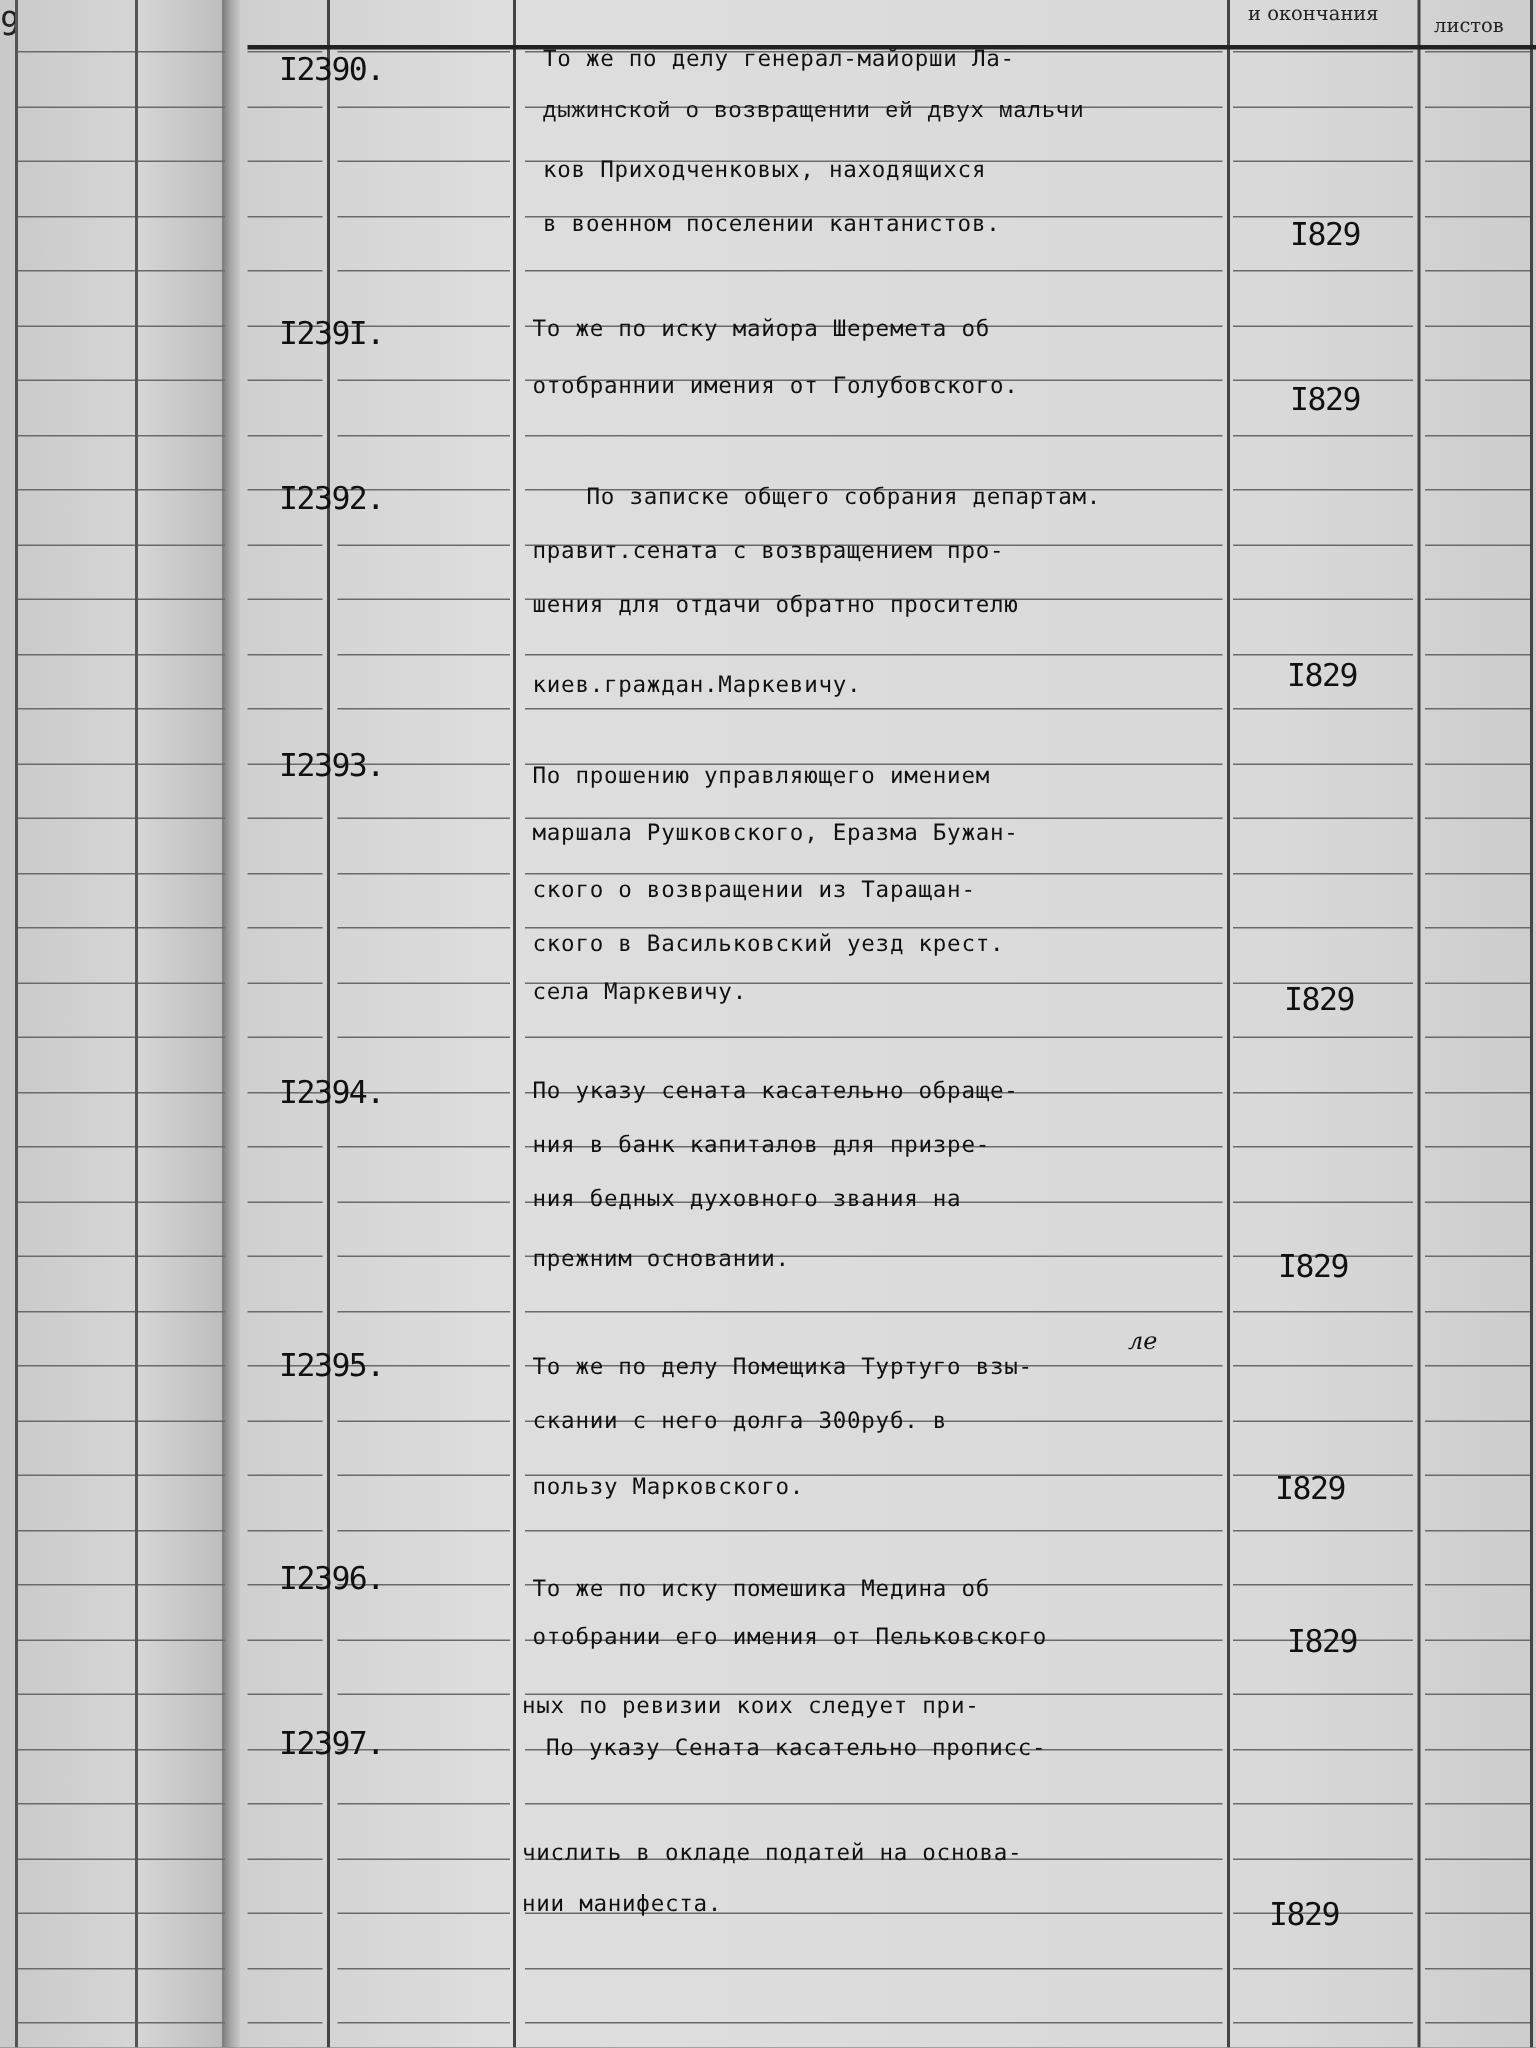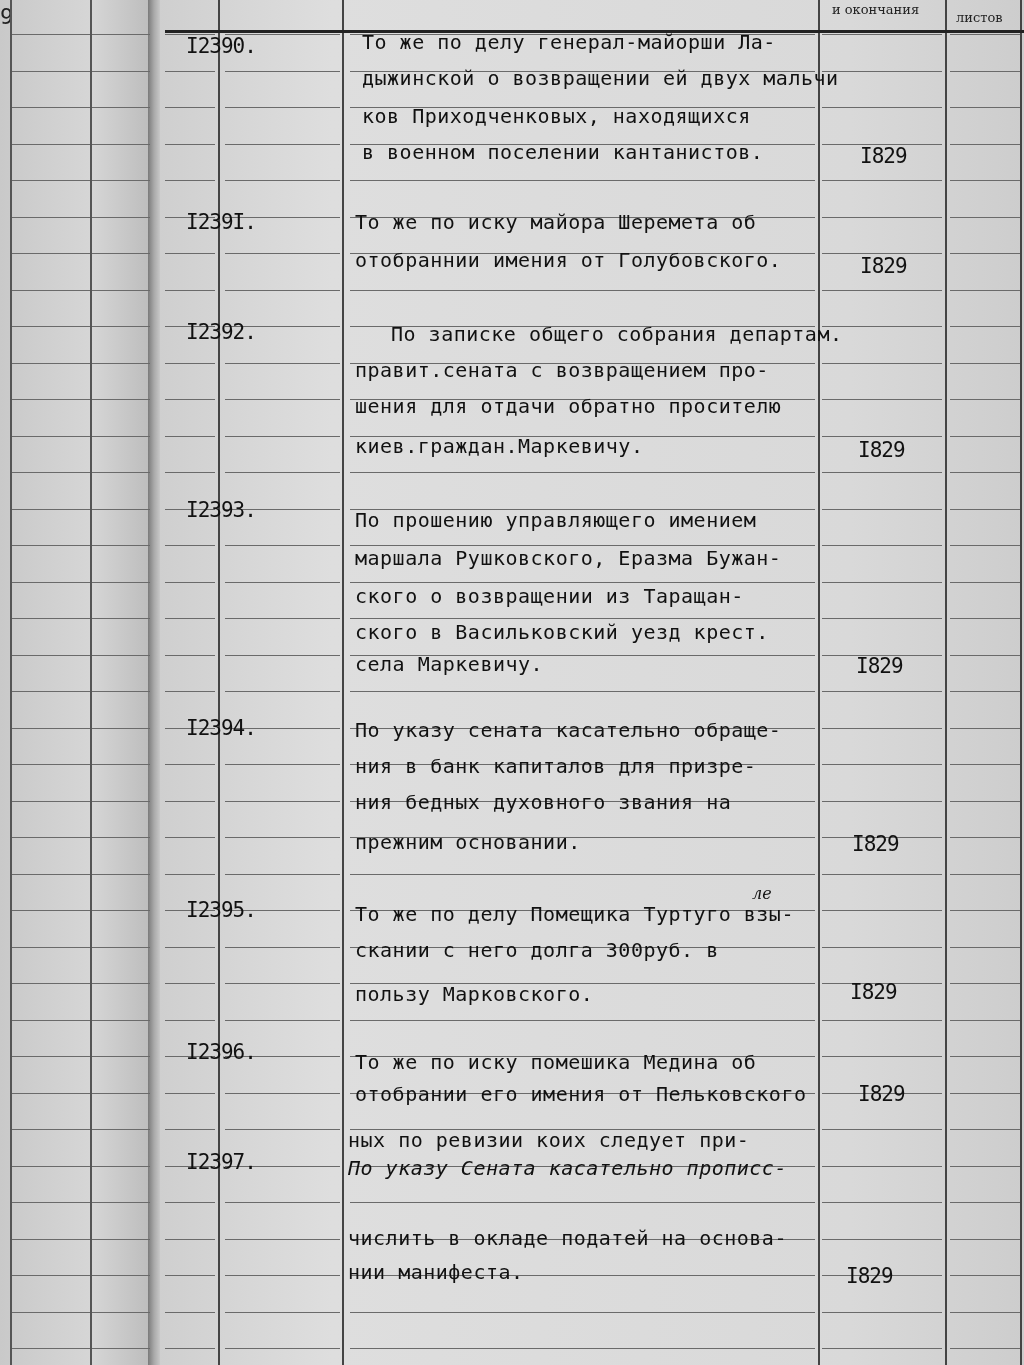--- a/index.html
+++ b/index.html
@@ -9,21 +9,21 @@
        background:linear-gradient(90deg,#c9c9c9 0%,#d6d6d6 60%,#bcbcbc 100%);}
   .gutter{position:absolute;left:148px;top:0;width:12px;height:1365px;
        background:linear-gradient(90deg,#7a7a7a,#a9a9a9,#c8c8c8);}
   .page-right{position:absolute;left:158px;top:0;width:866px;height:1365px;
        background:linear-gradient(90deg,#cfcfcf 0%,#dedede 20%,#d9d9d9 80%,#cdcdcd 100%);}
   .left-pnum{position:absolute;left:0;top:4px;font-size:22px;color:#222;}
   .vline{position:absolute;top:0;width:2px;height:1365px;background:#444;}
   .hline{position:absolute;height:1px;background:#6a6a6a;}
   .hdr-text{position:absolute;font-family:"DejaVu Serif",serif;font-size:13px;color:#222;}
   .entry-num{position:absolute;left:186px;font-size:21px;color:#111;letter-spacing:-1px;}
-  .entry-line{position:absolute;left:355px;font-size:20px;color:#111;white-space:nowrap;letter-spacing:0.5px;}
+  .entry-line{position:absolute;left:355px;font-size:15px;color:#111;white-space:nowrap;letter-spacing:0.5px;}
   .entry-year{position:absolute;font-size:21px;color:#111;letter-spacing:-1px;}
   .toprule{position:absolute;left:165px;top:30px;width:859px;height:3px;background:#222;}
 </style>
 </head>
 <body>
 
 <div class="page-left"></div>
 <div class="page-right"></div>
 <div class="gutter"></div>
 
@@ -300,39 +300,39 @@
     <div class="hline" style="left: 165px; top: 1348px; width: 50px;"></div>
     <div class="hline" style="left: 225px; top: 1348px; width: 115px;"></div>
     <div class="hline" style="left: 350px; top: 1348px; width: 465px;"></div>
     <div class="hline" style="left: 822px; top: 1348px; width: 120px;"></div>
     <div class="hline" style="left: 950px; top: 1348px; width: 70px;"></div>
   </div>
 
 <div>
   <span class="entry-num" style="top:34px;">I2390.</span>
   <span class="entry-line" style="left:362px;top:30px;">То же по делу генерал-майорши Ла-</span>
-  <span class="entry-line" style="left:362px;top:66px;">дыжинской о возвращении ей двух мальчи</span>
+  <span class="entry-line" style="left:362px;top:66px;font-family:Liberation Mono, monospace;">дыжинской о возвращении ей двух мальчи</span>
   <span class="entry-line" style="left:362px;top:104px;">ков Приходченковых, находящихся</span>
   <span class="entry-line" style="left:362px;top:140px;">в военном поселении кантанистов.</span>
   <span class="entry-year" style="left:860px;top:144px;">I829</span>
 </div>
 
 <div>
   <span class="entry-num" style="top:210px;">I239I.</span>
   <span class="entry-line" style="top:210px;">То же по иску майора Шеремета об</span>
   <span class="entry-line" style="top:248px;">отобраннии имения от Голубовского.</span>
   <span class="entry-year" style="left:860px;top:254px;">I829</span>
 </div>
 
 <div>
   <span class="entry-num" style="top:320px;">I2392.</span>
   <span class="entry-line" style="top:322px;margin-left:36px;">По записке общего собрания департам.</span>
   <span class="entry-line" style="top:358px;">правит.сената с возвращением про-</span>
   <span class="entry-line" style="top:394px;">шения для отдачи обратно просителю</span>
-  <span class="entry-line" style="top:434px;">киев.граждан.Маркевичу.</span>
+  <span class="entry-line" style="top:447px;">киев.граждан.Маркевичу.</span>
   <span class="entry-year" style="left:858px;top:438px;">I829</span>
 </div>
 
 <div>
   <span class="entry-num" style="top:498px;">I2393.</span>
   <span class="entry-line" style="top:508px;">По прошению управляющего имением</span>
   <span class="entry-line" style="top:546px;">маршала Рушковского, Еразма Бужан-</span>
   <span class="entry-line" style="top:584px;">ского о возвращении из Таращан-</span>
   <span class="entry-line" style="top:620px;">ского в Васильковский уезд крест.</span>
   <span class="entry-line" style="top:652px;">села Маркевичу.</span>
@@ -359,18 +359,18 @@
 
 <div>
   <span class="entry-num" style="top:1040px;">I2396.</span>
   <span class="entry-line" style="top:1050px;">То же по иску помешика Медина об</span>
   <span class="entry-line" style="top:1082px;">отобрании его имения от Пельковского</span>
   <span class="entry-year" style="left:858px;top:1082px;">I829</span>
 </div>
 
 <div>
   <span class="entry-num" style="top:1150px;">I2397.</span>
-  <span class="entry-line" style="left:348px;top:1156px;font-style:italic;">По указу Сената касательно прописс-</span>
+  <span class="entry-line" style="left:364px;top:1156px;">По указу Сената касательно прописс-</span>
   <span class="entry-line" style="left:348px;top:1128px;">ных по ревизии коих следует при-</span>
   <span class="entry-line" style="left:348px;top:1226px;">числить в окладе податей на основа-</span>
   <span class="entry-line" style="left:348px;top:1260px;">нии манифеста.</span>
   <span class="entry-year" style="left:846px;top:1264px;">I829</span>
 </div>
 
 </body></html>

